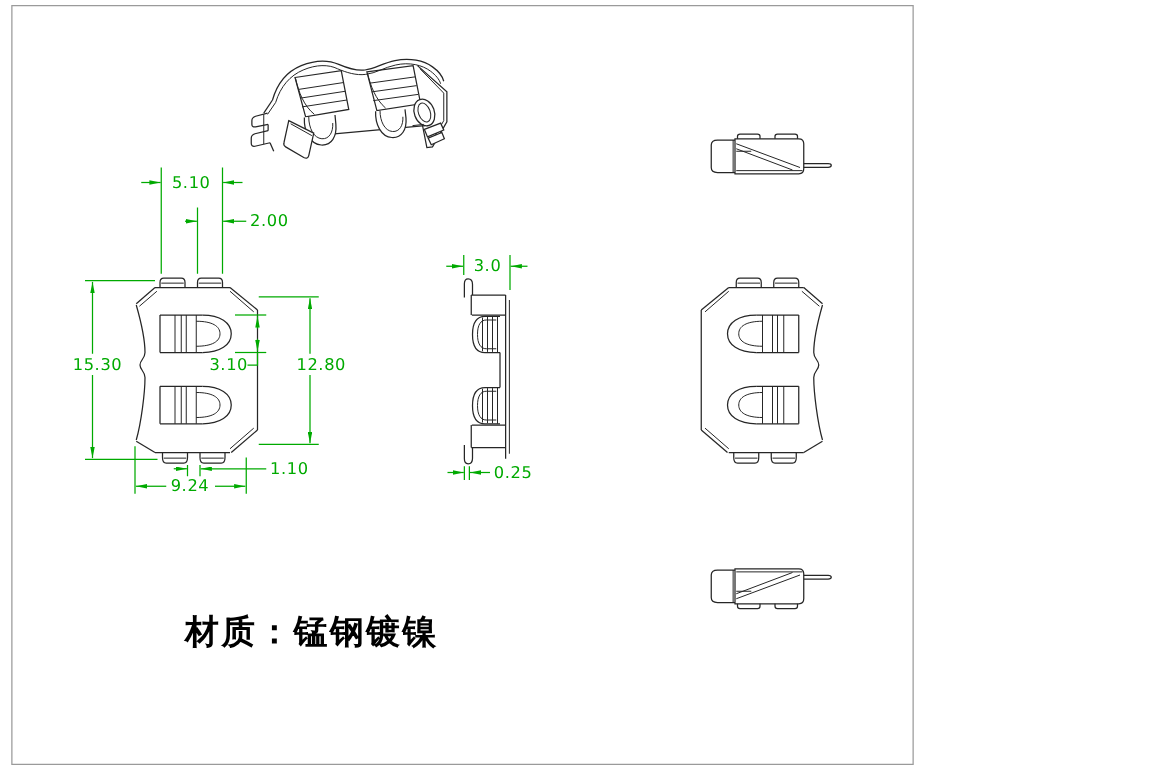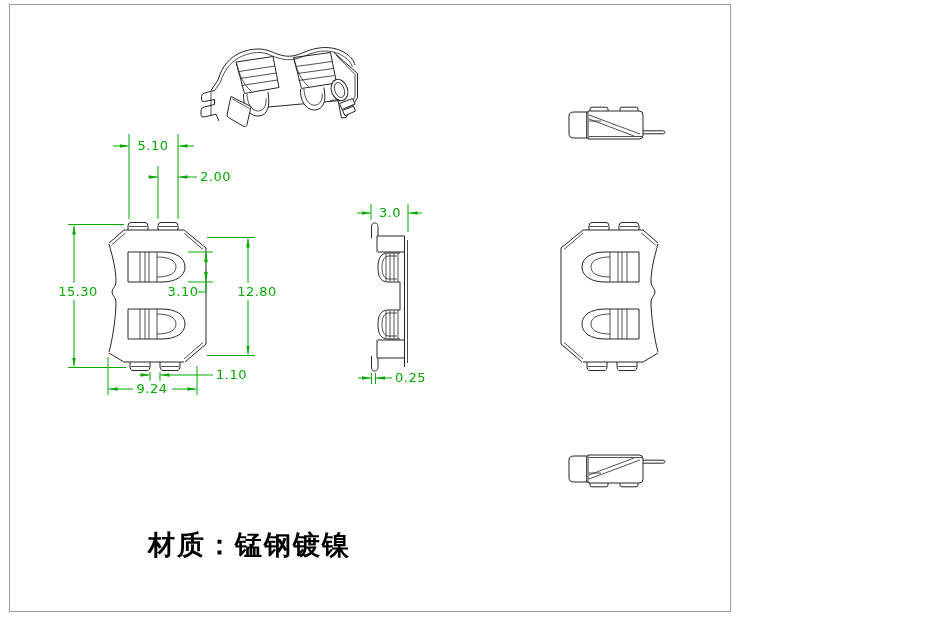--- a/index.html
+++ b/index.html
@@ -19,21 +19,20 @@
   .drawing-svg{position:absolute;left:0;top:0;z-index:1;}
   .material-note{
     position:absolute;
     left:148px;top:487px;
     z-index:2;
     font-size:27px;
     font-weight:bold;
     letter-spacing:2px;
     color:#000000;
     font-family:"DejaVu Sans","Liberation Sans",sans-serif;
-    margin-top:40px;
   }
   svg .ln{stroke:#262626;stroke-width:1;fill:none;}
   svg .lnt{stroke:#262626;stroke-width:0.8;fill:none;}
   svg .wfill{stroke:#262626;stroke-width:1;fill:#ffffff;}
   svg .dim{stroke:#00aa00;stroke-width:1;fill:none;}
   svg text.dimtxt{
     fill:#00aa00;stroke:none;
     font-family:"DejaVu Sans",sans-serif;
     font-size:13px;letter-spacing:0.5px;
   }

